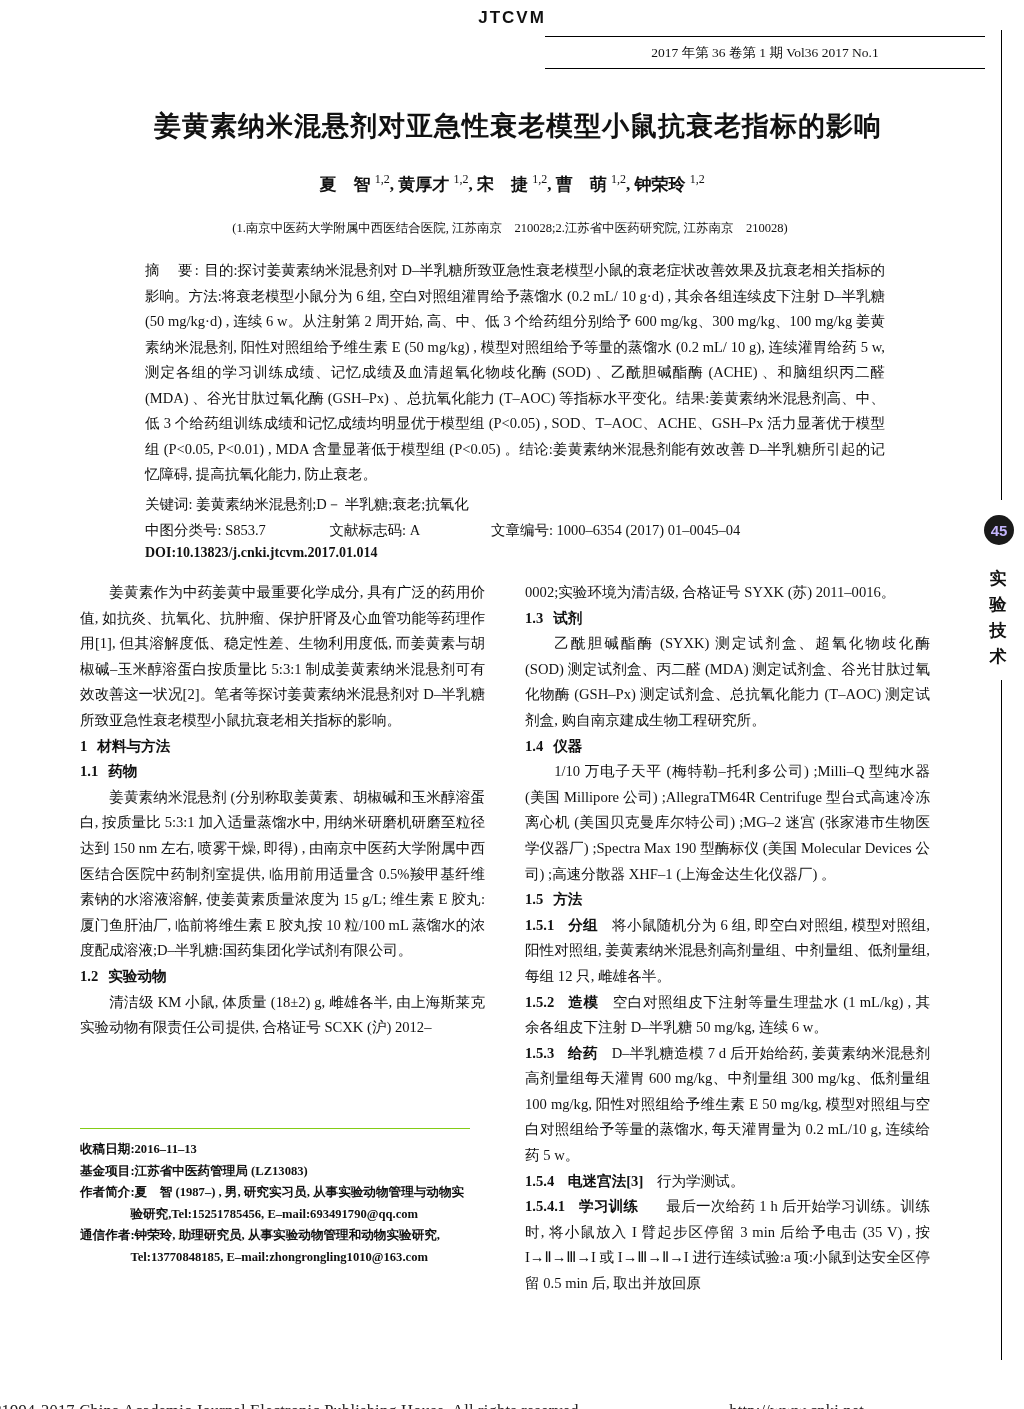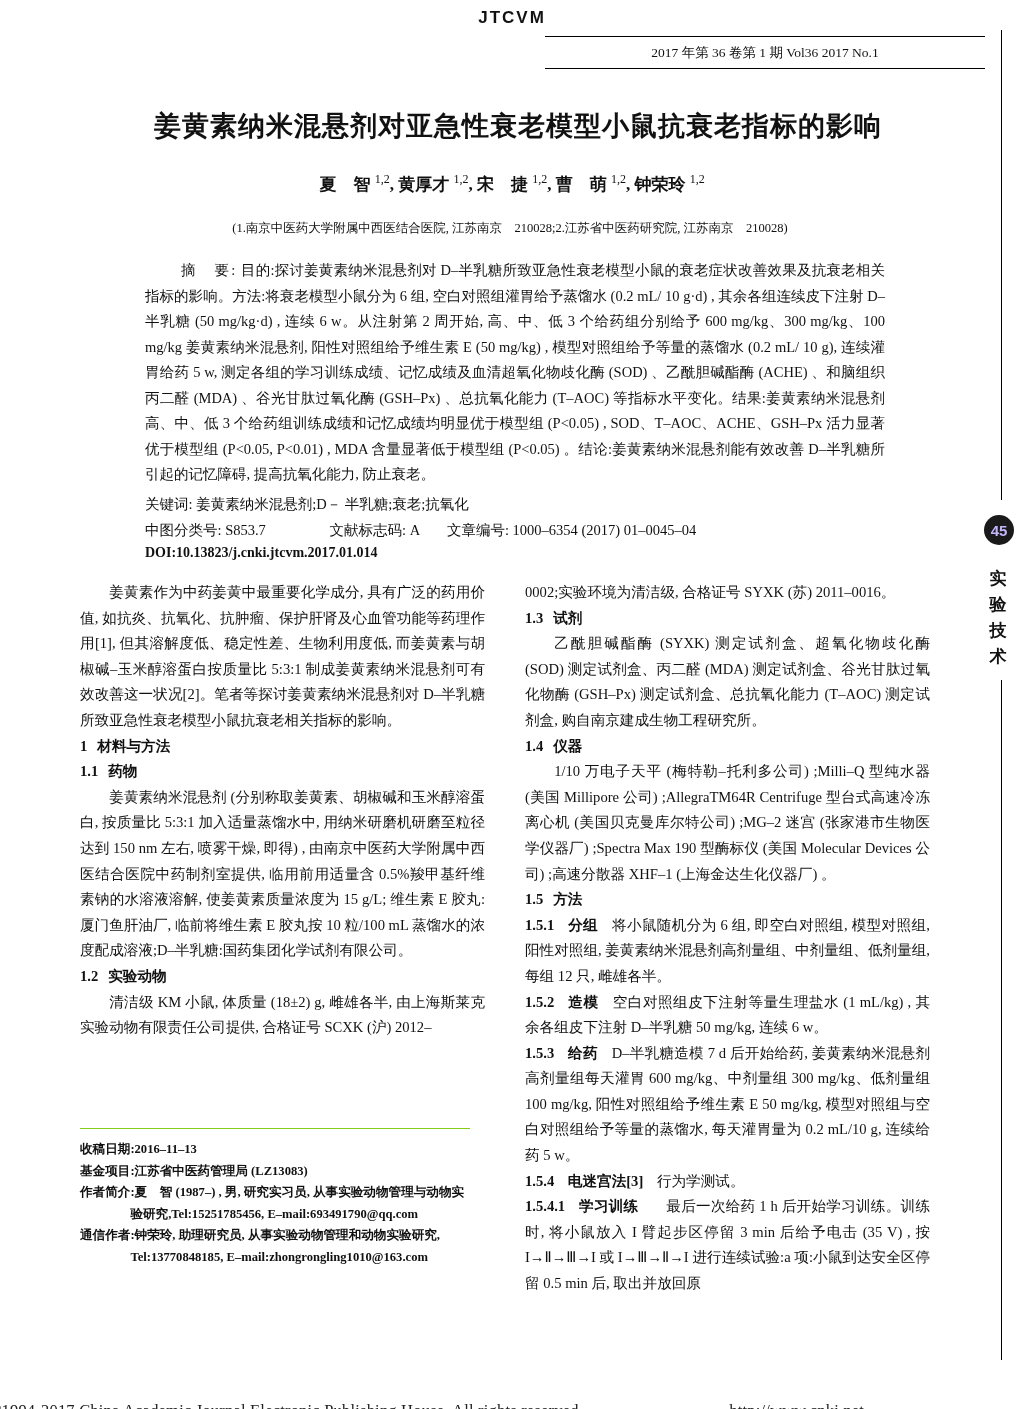--- a/index.html
+++ b/index.html
@@ -94,39 +94,39 @@
   .abstract {
     position: absolute;
     top: 258px;
     left: 145px;
     width: 740px;
     font-size: 14.5px;
     line-height: 25.5px;
     text-align: justify;
     text-justify: inter-ideograph;
   }
-  .abstract .lead { letter-spacing: 2px; margin-left: 36px; }
+  .abstract .lead { letter-spacing: 2px; }
   .kw {
     position: absolute;
     top: 492px;
     left: 145px;
     width: 740px;
     font-size: 14.5px;
     line-height: 25px;
   }
   .clc {
     position: absolute;
     top: 518px;
     left: 145px;
     width: 760px;
     font-size: 14.5px;
     line-height: 25px;
   }
   .clc span.c2 { margin-left: 60px; }
-  .clc span.c3 { margin-left: 24px; }
+  .clc span.c3 { margin-left: 68px; }
   .doi {
     position: absolute;
     top: 545px;
     left: 145px;
     font-size: 14px;
     font-weight: bold;
     font-family: Liberation Serif, serif;
   }
 
   

